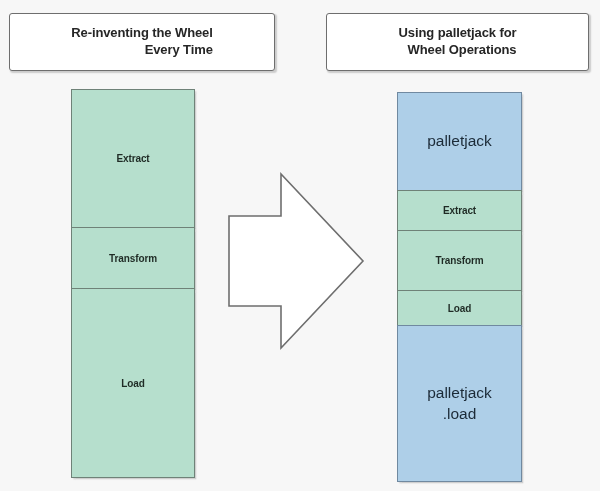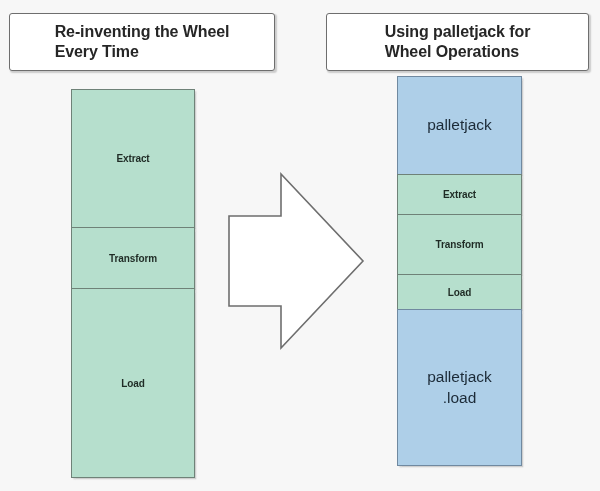--- a/index.html
+++ b/index.html
@@ -26,24 +26,24 @@
   .title-box {
     position: absolute;
     box-sizing: border-box;
     background: #ffffff;
     border: 1.4px solid #6e6e6e;
     border-radius: 3px;
     box-shadow: 1.5px 1.5px 1.5px rgba(0,0,0,0.18);
     display: flex;
     align-items: center;
     justify-content: center;
-    text-align: left;
+    text-align: right;
     color: #262626;
     font-weight: bold;
-    font-size: 16px;
+    font-size: 13px;
     line-height: 1.28;
     letter-spacing: -0.1px;
     padding: 0 6px;
   }
   #title-left {
     left: 9px;
     top: 13px;
     width: 266px;
     height: 58px;
   }
@@ -61,21 +61,21 @@
     box-sizing: border-box;
   }
   #stack-left {
     left: 71px;
     top: 89px;
     width: 124px;
     height: 389px;
   }
   #stack-right {
     left: 397px;
-    top: 76px;
+    top: 92px;
     width: 125px;
     height: 314px;
   }
 
   .seg {
     position: absolute;
     left: 0;
     width: 100%;
     box-sizing: border-box;
     border: 1.3px solid #6b7b72;

